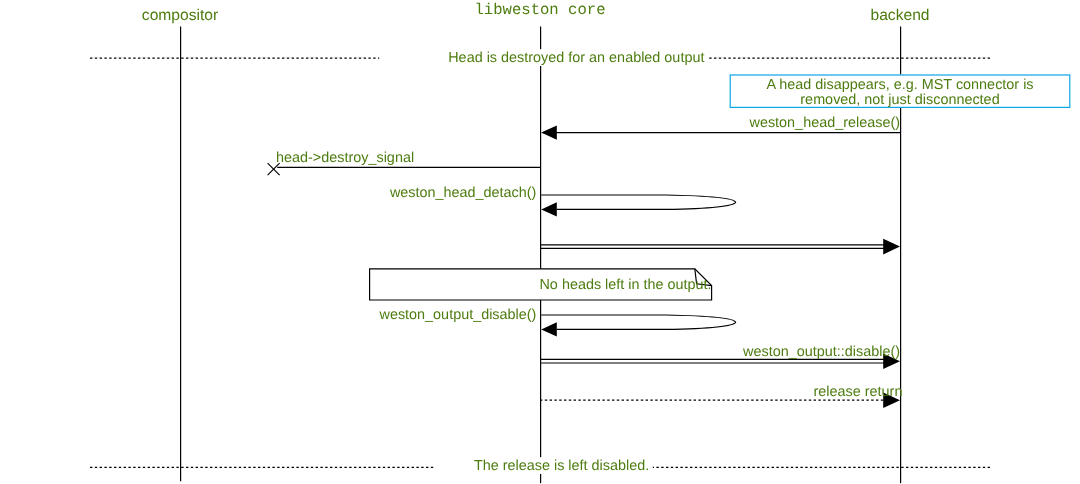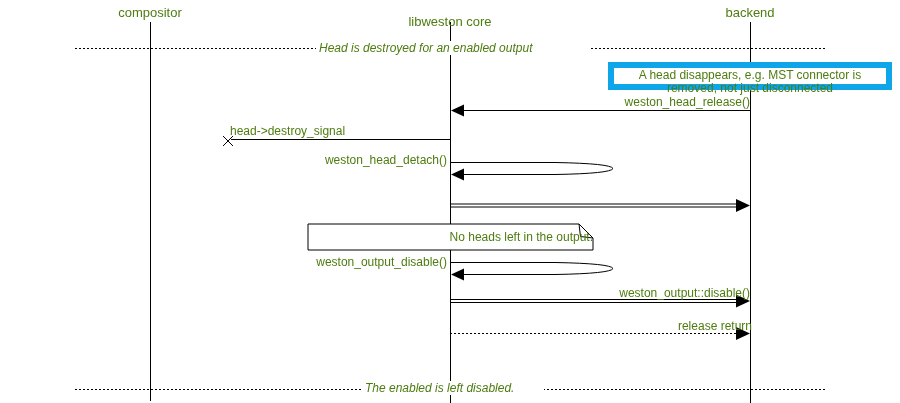--- a/index.html
+++ b/index.html
@@ -12,28 +12,27 @@
     color: #4d7c0f;
     overflow: hidden;
   }
   #wires { position:absolute; left:0; top:0; width:900px; height:403px; }
   .lbl { position:absolute; font-size:12px; line-height:14px; white-space:nowrap; }
   .actor { font-size:13px; text-align:center; }
   .center { text-align:right; }
   .right { text-align:right; }
   .divider-text {
     background:#ffffff;
-    text-align:left;
+    text-align:right;
     padding:0 3px;
     white-space:nowrap;
-    font-style:italic;
   }
   .rect-box {
     position:absolute;
-    border:6px solid #0ea5e9;
+    border:1px solid #0ea5e9;
     background:#ffffff;
     text-align:center;
     font-size:12px;
     box-sizing:border-box;
   }
   .wrap2 { white-space:normal; line-height:13px; padding:1px 4px; }
 </style>
 </head>
 <body>
 
@@ -87,21 +86,21 @@
 
     <g>
       <line x1="450" y1="333.5" x2="737" y2="333.5" stroke-dasharray="2,2"></line>
       <polygon points="750,333.5 736,327 736,340" fill="#000000" stroke="none"></polygon>
     </g>
 
     <line x1="75" y1="389.5" x2="825" y2="389.5" stroke-dasharray="2,2"></line>
   </svg>
 
   <div class="lbl actor" style="left:90px; top:6px; width:120px;">compositor</div>
-  <div class="lbl actor" style="left:380px; top:15px; width:140px;">libweston core</div>
+  <div class="lbl actor" style="left:380px; top:2px; width:140px;font-family:Liberation Mono, monospace;">libweston core</div>
   <div class="lbl actor" style="left:700px; top:6px; width:100px;">backend</div>
 
   <div class="lbl divider-text" style="left:316px; top:41px; width:268px;">Head is destroyed for an enabled output</div>
 
   <div class="rect-box wrap2" style="left:608px; top:62px; width:284px; height:28px;">A head disappears, e.g. MST connector is removed, not just disconnected</div>
 
   <div class="lbl center" style="left:450px; top:95px; width:300px;">weston_head_release()</div>
 
   <div class="lbl right" style="left:250px; top:153px; width:197px;">weston_head_detach()</div>
 
@@ -110,15 +109,15 @@
 
   <div class="lbl center" style="left:308px; top:230px; width:285px;">No heads left in the output.</div>
 
   <div class="lbl center" style="left:450px; top:286px; width:300px;">weston_output::disable()</div>
 
   <div class="lbl right" style="left:250px; top:255px; width:197px;">weston_output_disable()</div>
 
   <div class="lbl center" style="left:436px; top:319px; width:300px;padding-left:16px;">release return</div>
 
 
-  <div class="lbl divider-text" style="left:362px; top:381px; width:176px;">The enabled is left disabled.</div>
+  <div class="lbl divider-text" style="left:362px; top:381px; width:176px;">The release is left disabled.</div>
 
 </div>
 
 </body></html>

